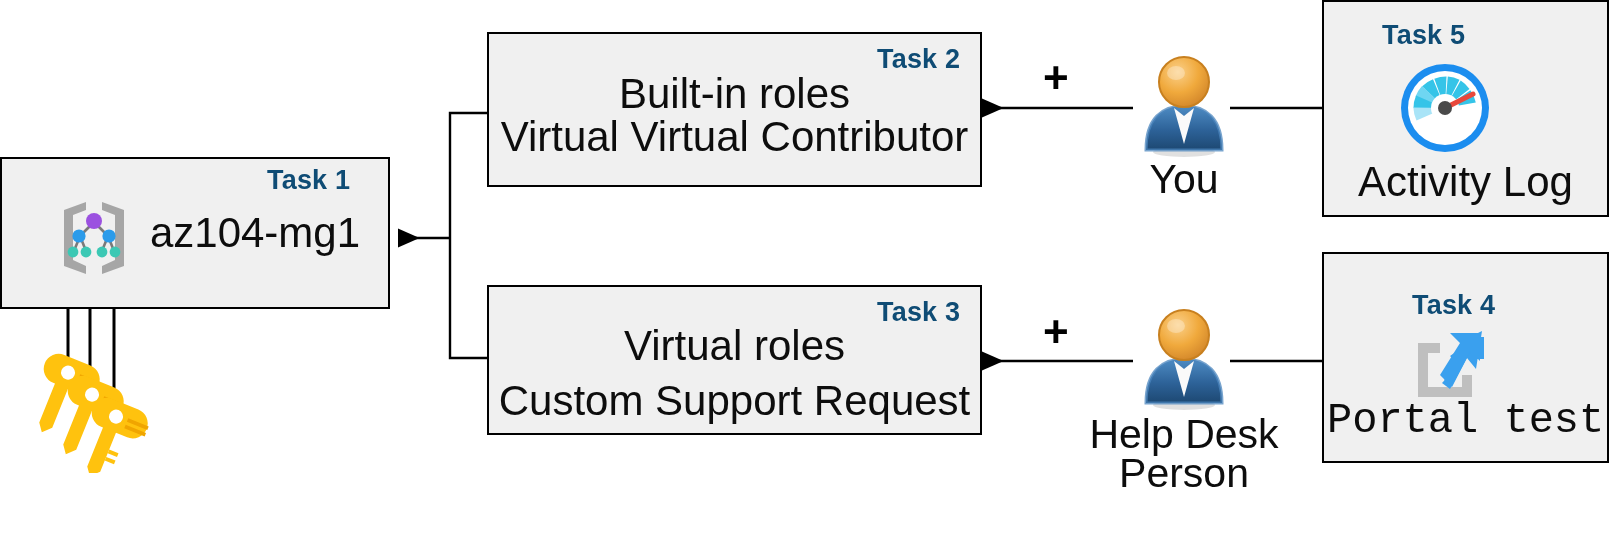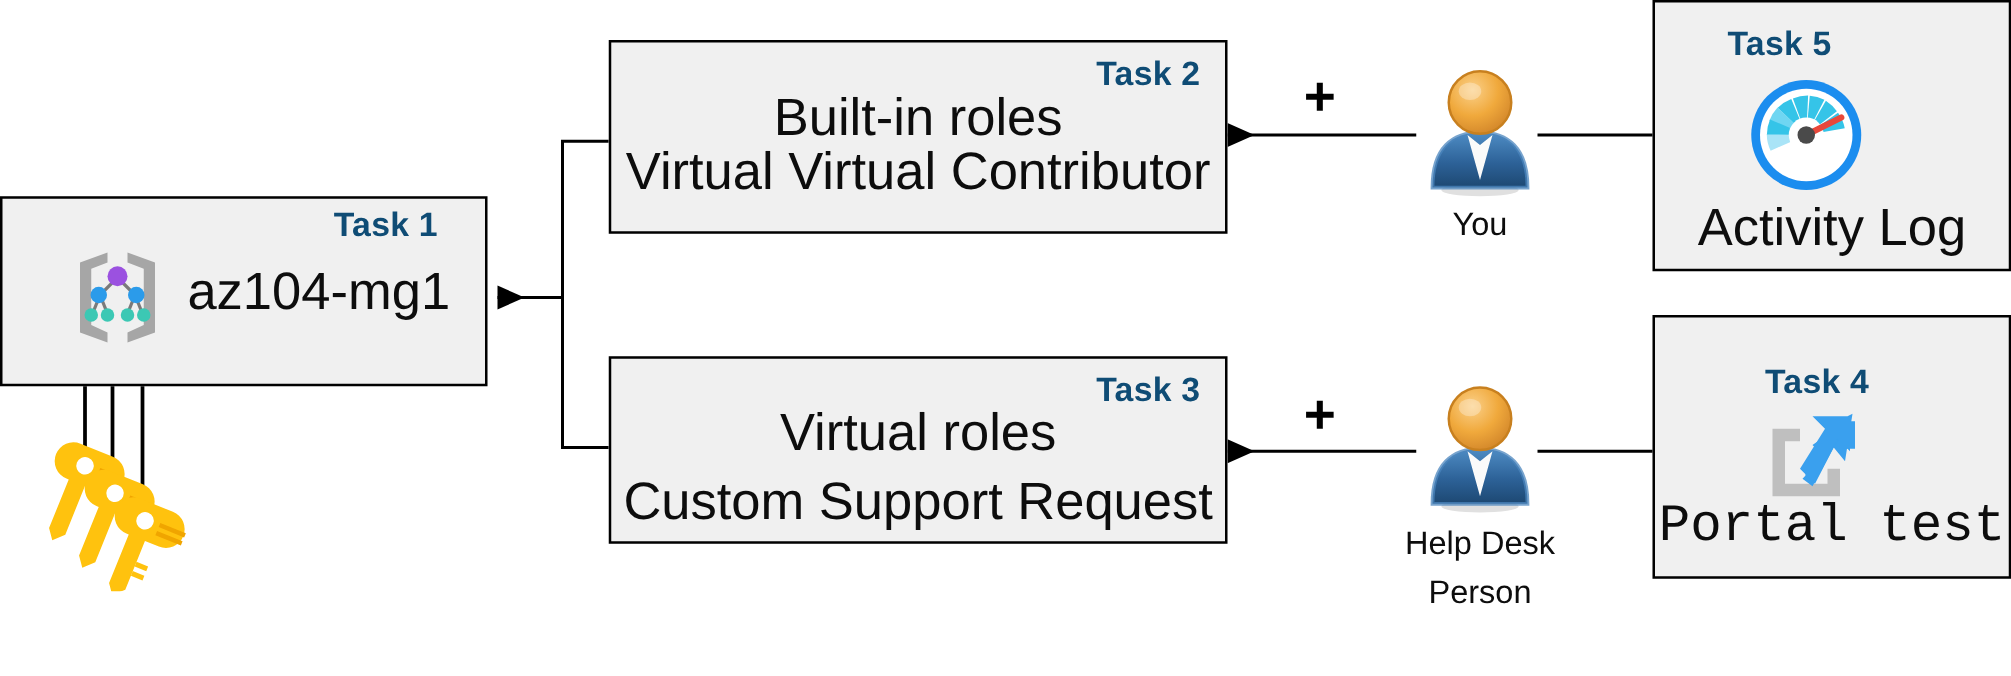--- a/index.html
+++ b/index.html
@@ -36,21 +36,21 @@
     color: #0d0d0d;
     font-size: 42px;
     line-height: 43px;
     text-align: center;
     white-space: nowrap;
     font-weight: 400;
   }
   .actor-label {
     position: absolute;
     color: #0d0d0d;
-    font-size: 26px;
+    font-size: 41px;
     line-height: 39px;
     text-align: center;
     white-space: nowrap;
   }
   .plus-sign {
     position: absolute;
     color: #000000;
     font-size: 44px;
     font-weight: bold;
     line-height: 1;

